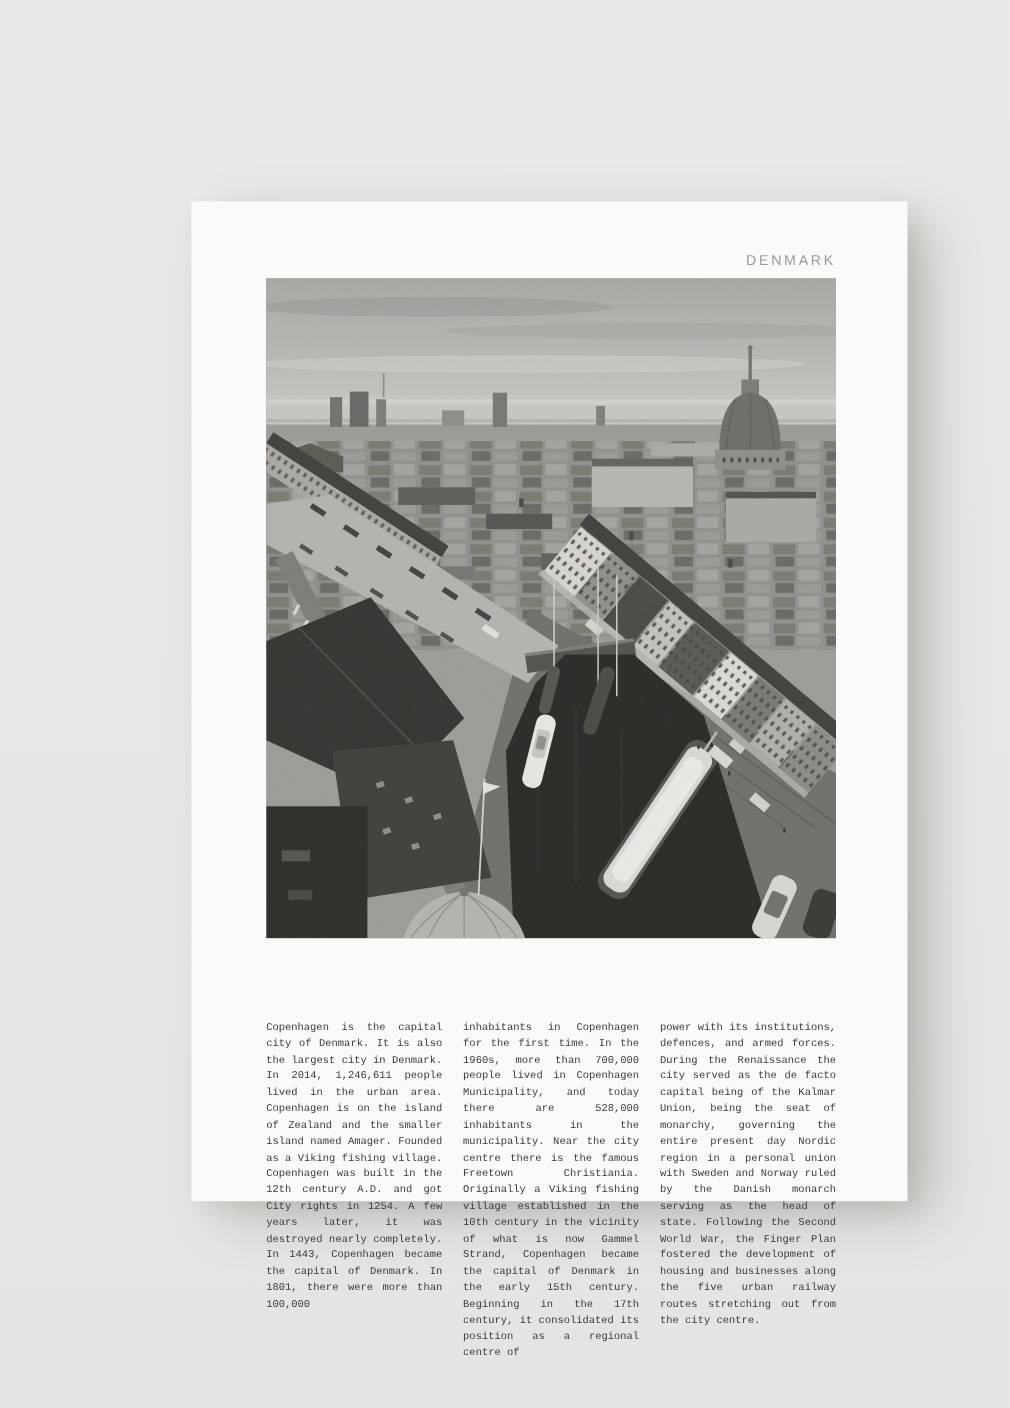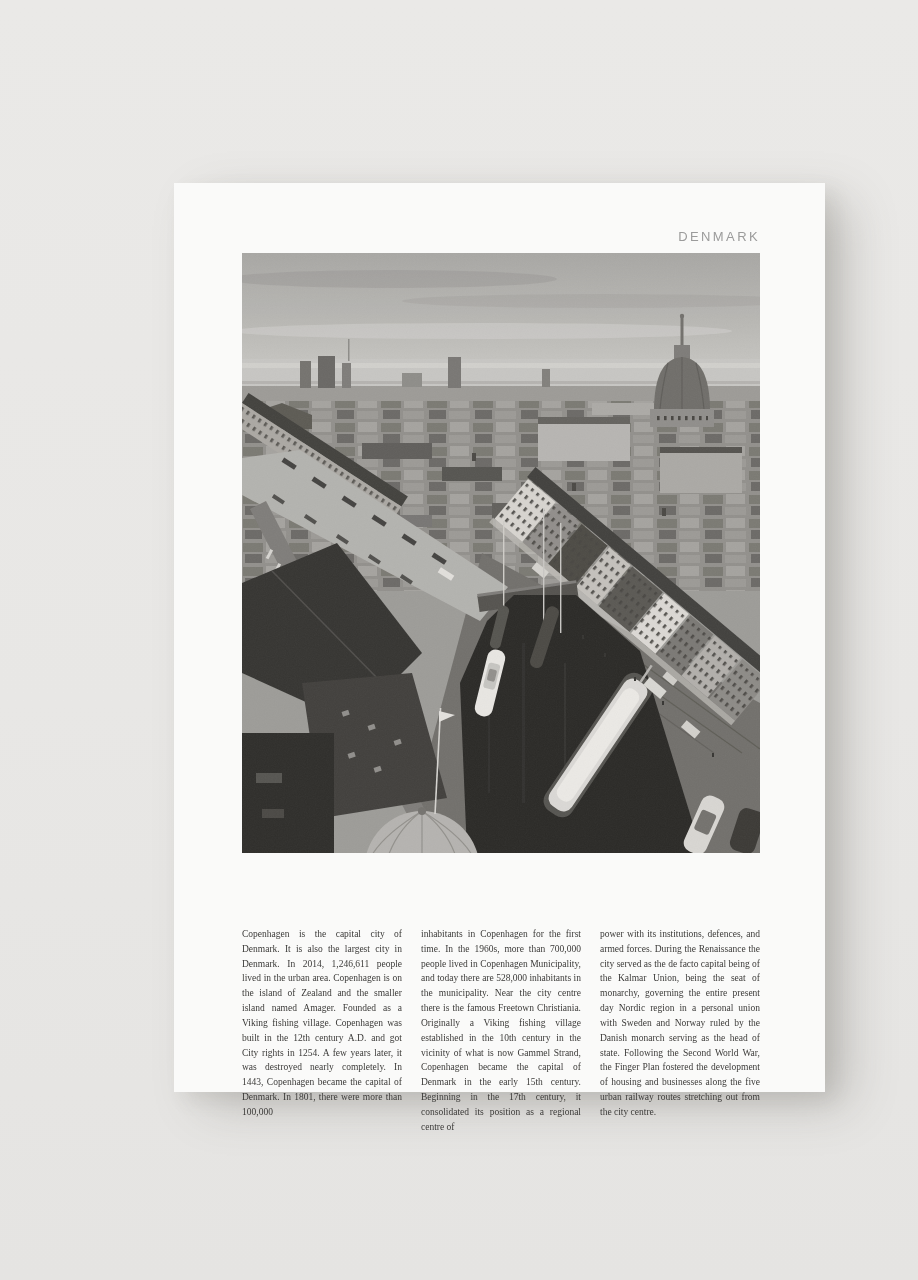--- a/index.html
+++ b/index.html
@@ -64,21 +64,21 @@
     position: absolute;
     left: 68px;
     top: 744px;
     width: 518px;
     display: flex;
     gap: 19px;
   }
   .col {
     flex: 1 1 0;
     margin: 0;
-    font-family: Liberation Serif, serif;
+    font-family: Liberation Mono, monospace;
     font-size: 9.5px;
     line-height: 1.56;
     text-align: justify;
     text-justify: inter-word;
     color: #3b3a38;
   }
 </style>
 </head>
 <body>
 

